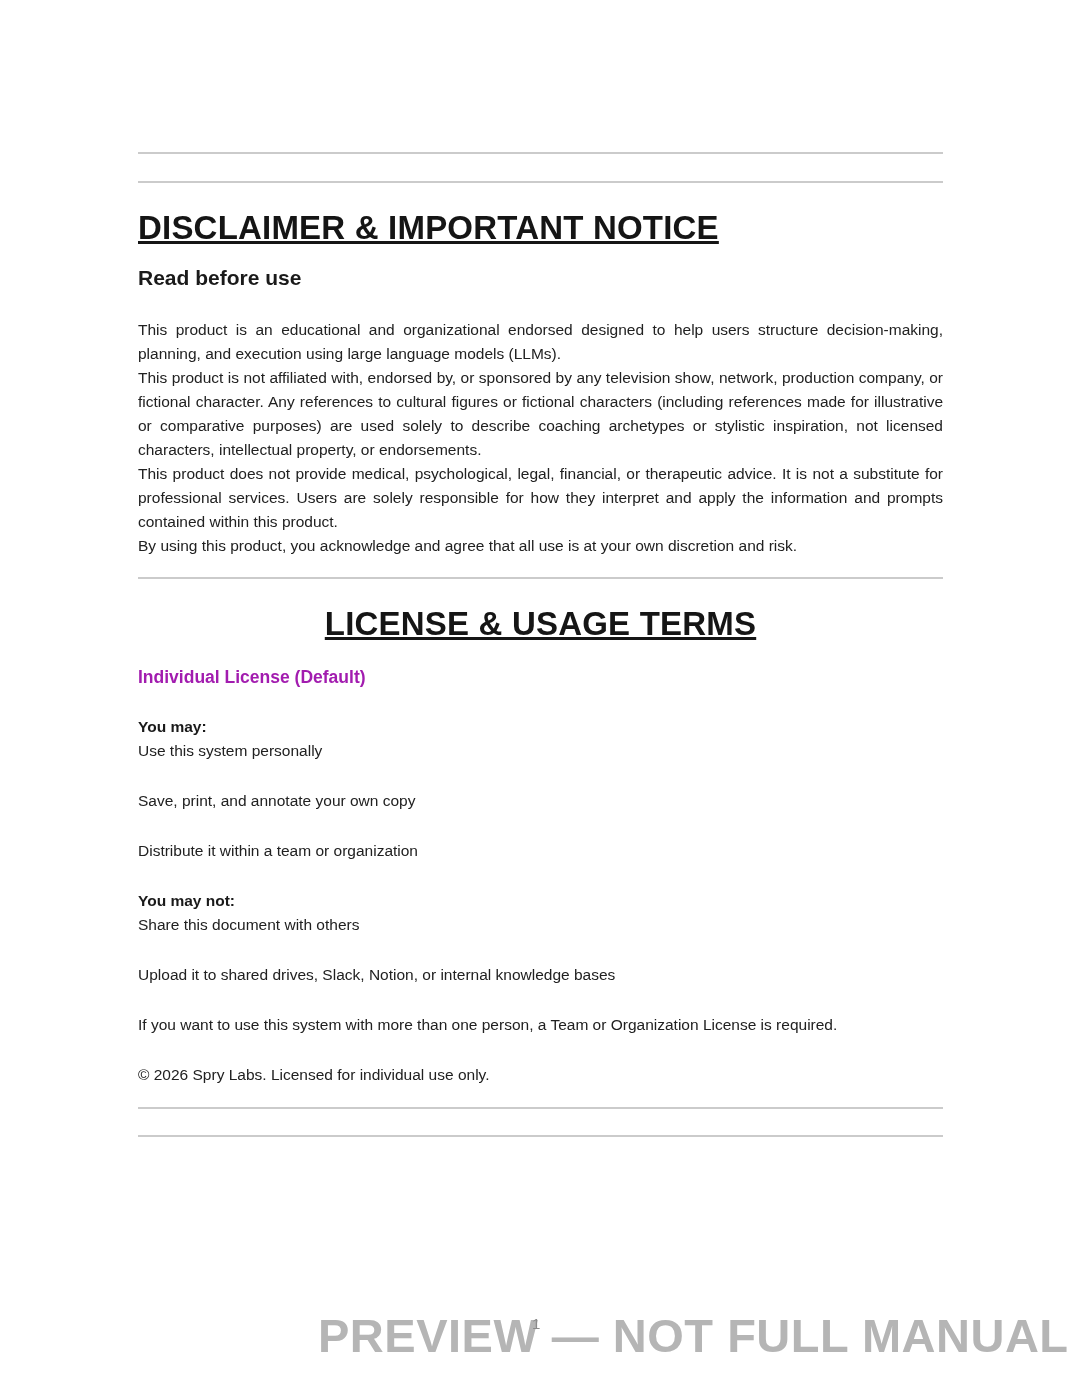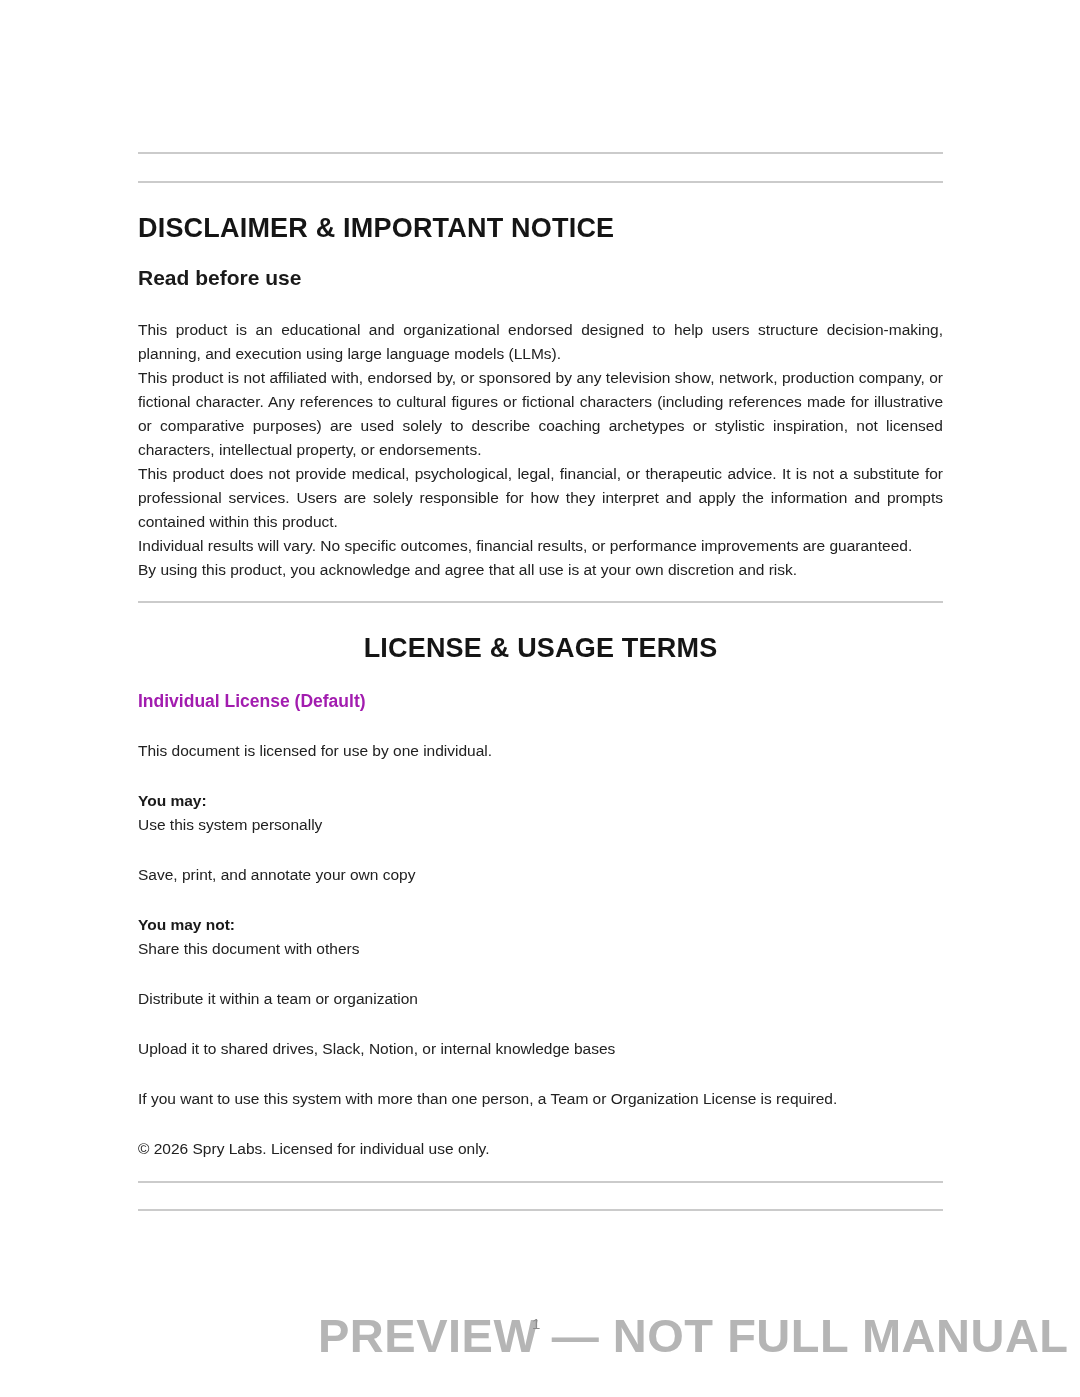--- a/index.html
+++ b/index.html
@@ -29,25 +29,26 @@
     margin: 0;
   }
   .rule-top-1 { margin-top: 152px; }
   .rule-top-2 { margin-top: 27px; }
   .rule-mid   { margin-top: 19px; }
   .rule-bot-1 { margin-top: 20px; }
   .rule-bot-2 { margin-top: 26px; }
 
   h1 {
     margin: 0;
-    font-size: 27px;
+    font-size: 33px;
     line-height: 30px;
     font-weight: 700;
     color: #151515;
     letter-spacing: 0.2px;
+    text-decoration: underline;
   }
   .h1-disclaimer { margin-top: 30px; }
   .h1-license    { margin-top: 30px; text-align: center; }
 
   .subhead {
     margin: 0;
     font-size: 21px;
     line-height: 24px;
     font-weight: 700;
     color: #1a1a1a;
@@ -117,50 +118,46 @@
     <hr class="rule rule-top-2">
 
     <h1 class="h1-disclaimer">DISCLAIMER &amp; IMPORTANT NOTICE</h1>
 
     <p class="subhead read-before">Read before use</p>
 
     <div class="body-paragraphs">
       <p>This product is an educational and organizational endorsed designed to help users structure decision-making, planning, and execution using large language models (LLMs).</p>
       <p>This product is not affiliated with, endorsed by, or sponsored by any television show, network, production company, or fictional character. Any references to cultural figures or fictional characters (including references made for illustrative or comparative purposes) are used solely to describe coaching archetypes or stylistic inspiration, not licensed characters, intellectual property, or endorsements.</p>
       <p>This product does not provide medical, psychological, legal, financial, or therapeutic advice. It is not a substitute for professional services. Users are solely responsible for how they interpret and apply the information and prompts contained within this product.</p>
-      <p>Individual results will vary. No specific outcomes, financial results, or performance improvements are guaranteed.</p>
       <p>By using this product, you acknowledge and agree that all use is at your own discretion and risk.</p>
     </div>
 
     <hr class="rule rule-mid">
 
     <h1 class="h1-license">LICENSE &amp; USAGE TERMS</h1>
 
     <p class="h2-license">Individual License (Default)</p>
 
-    <div class="lic-block">
-      <div>This document is licensed for use by one individual.</div>
-    </div>
 
     <div class="lic-block">
       <div class="bold-line">You may:</div>
       <div>Use this system personally</div>
     </div>
 
     <div class="lic-block">
       <div>Save, print, and annotate your own copy</div>
     </div>
 
     <div class="lic-block">
-      <div class="bold-line">You may not:</div>
-      <div>Share this document with others</div>
+      <div>Distribute it within a team or organization</div>
     </div>
 
     <div class="lic-block">
-      <div>Distribute it within a team or organization</div>
+      <div class="bold-line">You may not:</div>
+      <div>Share this document with others</div>
     </div>
 
     <div class="lic-block">
       <div>Upload it to shared drives, Slack, Notion, or internal knowledge bases</div>
     </div>
 
     <div class="lic-block">
       <div>If you want to use this system with more than one person, a Team or Organization License is required.</div>
     </div>
 

